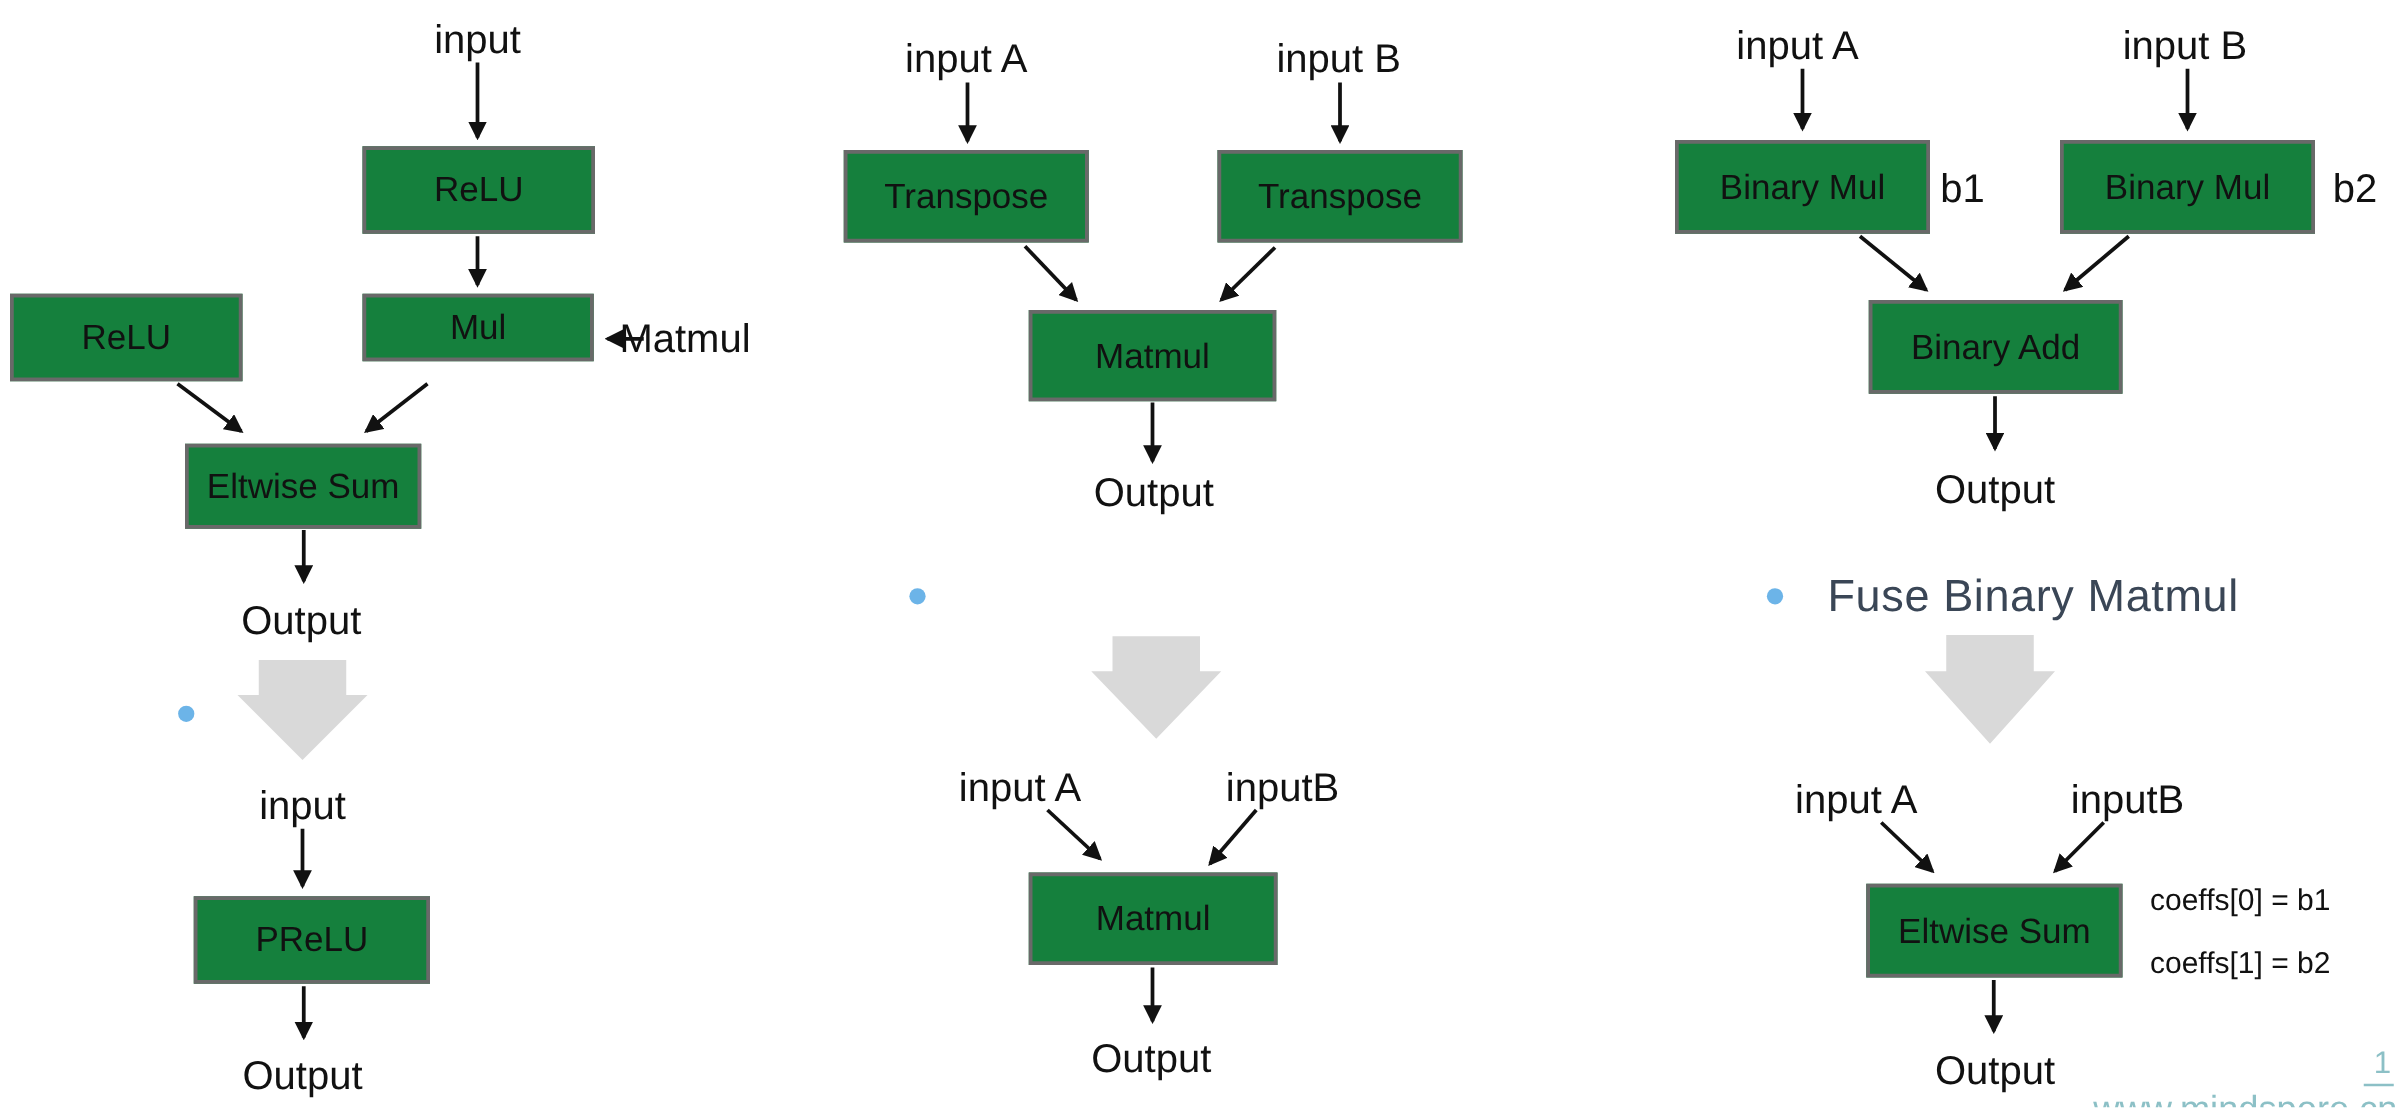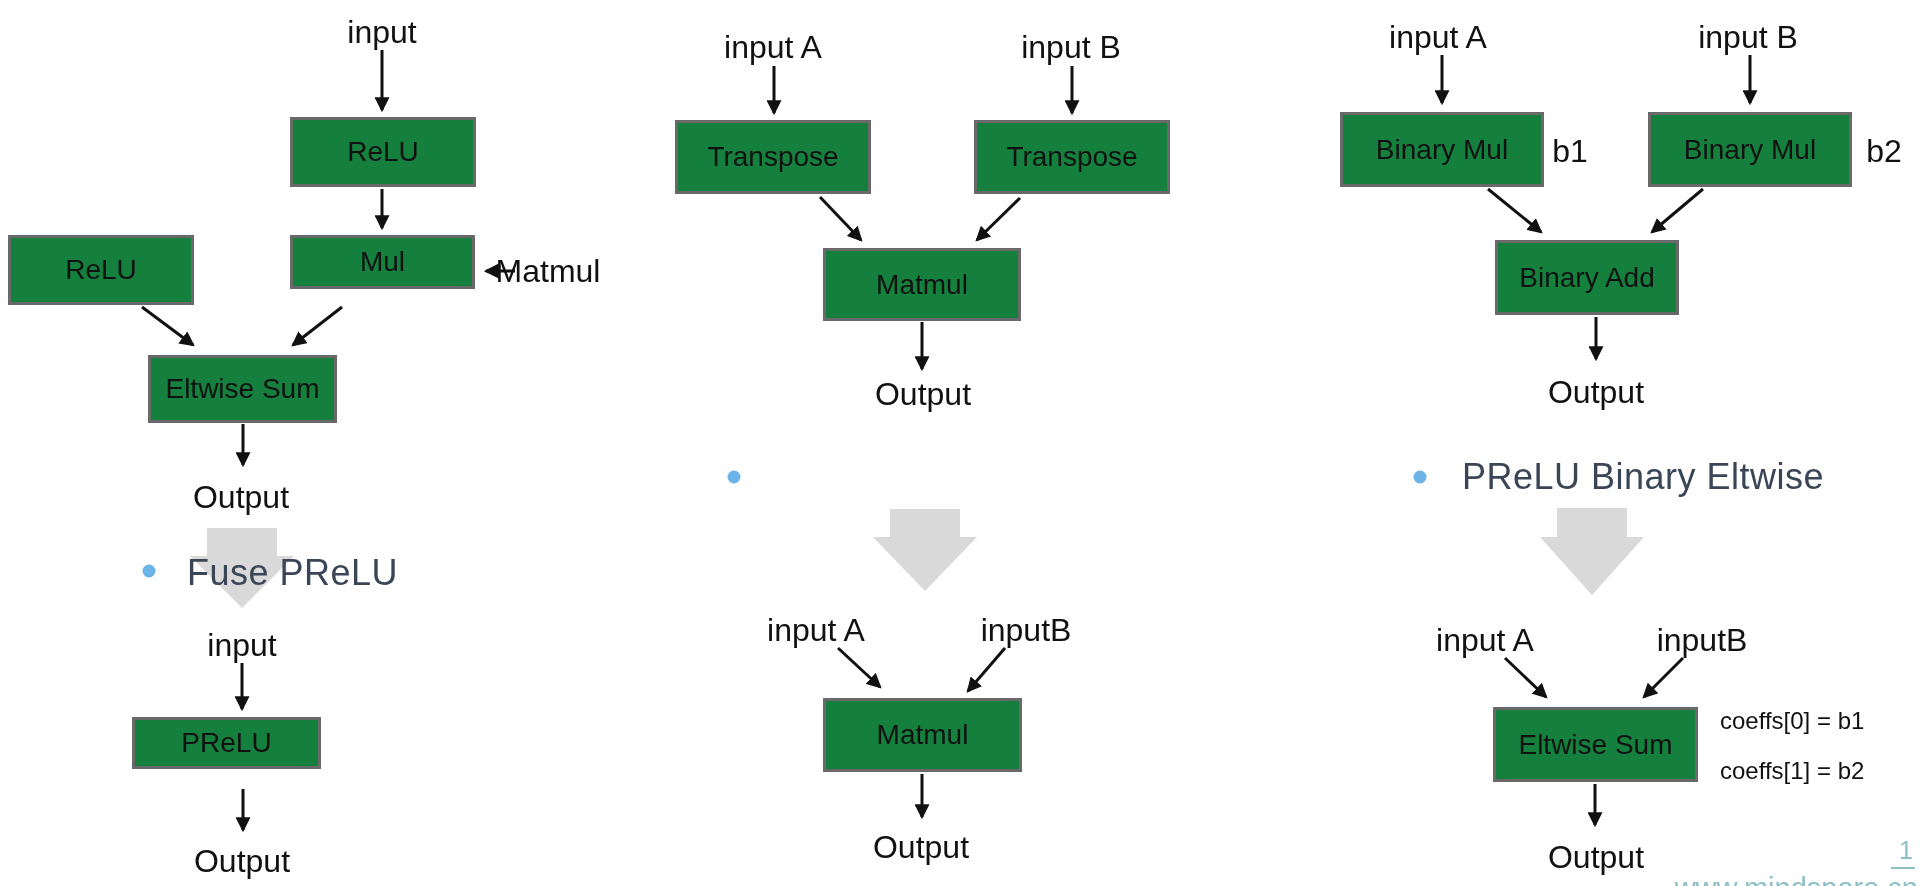--- a/index.html
+++ b/index.html
@@ -87,24 +87,23 @@
 
   <div class="lbl" style="left:382px;top:32px">input</div>
   <div class="node" style="left:290px;top:117px;width:186px;height:70px">ReLU</div>
   <div class="node" style="left:290px;top:235px;width:185px;height:54px">Mul</div>
   <div class="lbl" style="left:548px;top:271px">Matmul</div>
   <div class="node" style="left:8px;top:235px;width:186px;height:70px">ReLU</div>
   <div class="node" style="left:148px;top:355px;width:189px;height:68px">Eltwise Sum</div>
   <div class="lbl" style="left:241px;top:497px">Output</div>
 
   <span class="dot" style="left:149px;top:571px"></span>
-  <div class="cap" style="left:187px;top:573px">Fuse PReLU</div>
 
   <div class="lbl" style="left:242px;top:645px">input</div>
-  <div class="node" style="left:132px;top:717px;width:189px;height:52px">PReLU</div>
+  <div class="node" style="left:155px;top:717px;width:189px;height:70px">PReLU</div>
   <div class="lbl" style="left:242px;top:861px">Output</div>
 
   <div class="lbl" style="left:773px;top:47px">input A</div>
   <div class="lbl" style="left:1071px;top:47px">input B</div>
   <div class="node" style="left:675px;top:120px;width:196px;height:74px">Transpose</div>
   <div class="node" style="left:974px;top:120px;width:196px;height:74px">Transpose</div>
   <div class="node" style="left:823px;top:248px;width:198px;height:73px">Matmul</div>
   <div class="lbl" style="left:923px;top:394px">Output</div>
 
   <span class="dot" style="left:734px;top:477px"></span>
@@ -113,25 +112,25 @@
   <div class="lbl" style="left:1026px;top:630px">inputB</div>
   <div class="node" style="left:823px;top:698px;width:199px;height:74px">Matmul</div>
   <div class="lbl" style="left:921px;top:847px">Output</div>
 
   <div class="lbl" style="left:1438px;top:37px">input A</div>
   <div class="lbl" style="left:1748px;top:37px">input B</div>
   <div class="node" style="left:1340px;top:112px;width:204px;height:75px">Binary Mul</div>
   <div class="lbl" style="left:1570px;top:151px">b1</div>
   <div class="node" style="left:1648px;top:112px;width:204px;height:75px">Binary Mul</div>
   <div class="lbl" style="left:1884px;top:151px">b2</div>
-  <div class="node" style="left:1495px;top:240px;width:184px;height:75px">Binary Add</div>
+  <div class="node" style="left:1495px;top:240px;width:203px;height:75px">Binary Add</div>
   <div class="lbl" style="left:1596px;top:392px">Output</div>
 
   <span class="dot" style="left:1420px;top:477px"></span>
-  <div class="cap" style="left:1462px;top:477px">PReLU Binary Eltwise</div>
+  <div class="cap" style="left:1462px;top:477px">Fuse Binary Matmul</div>
 
   <div class="lbl" style="left:1485px;top:640px">input A</div>
   <div class="lbl" style="left:1702px;top:640px">inputB</div>
   <div class="node" style="left:1493px;top:707px;width:205px;height:75px">Eltwise Sum</div>
   <div class="lbl-left" style="left:1720px;top:721px">coeffs[0] = b1</div>
   <div class="lbl-left" style="left:1720px;top:771px">coeffs[1] = b2</div>
   <div class="lbl" style="left:1596px;top:857px">Output</div>
 
   <div class="wm-page">1</div>
   <div class="wm-url">www.mindspore.cn</div>

